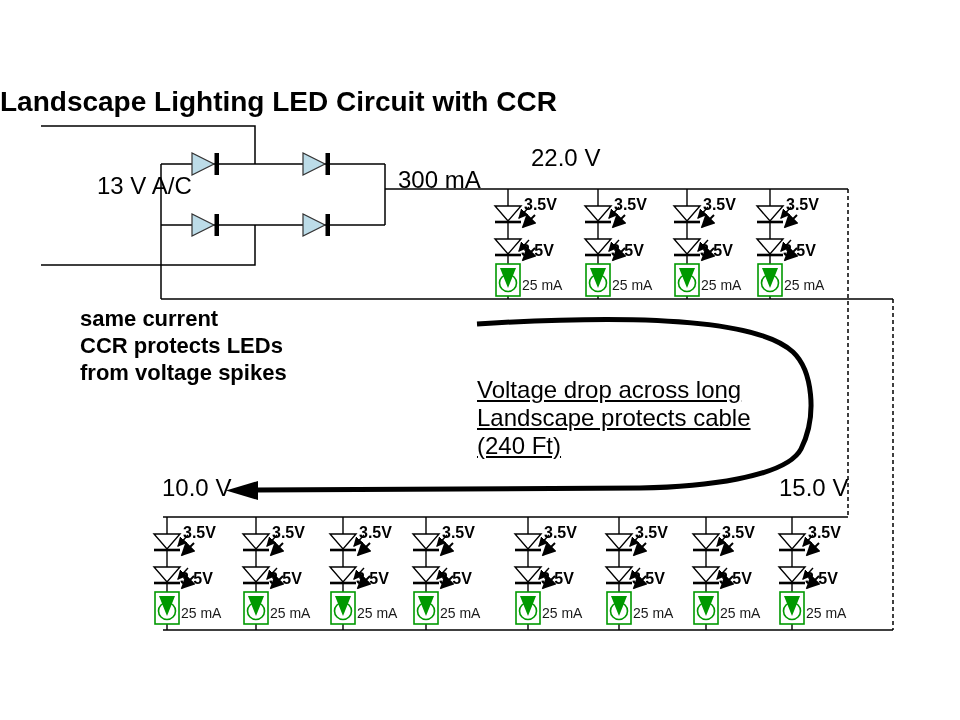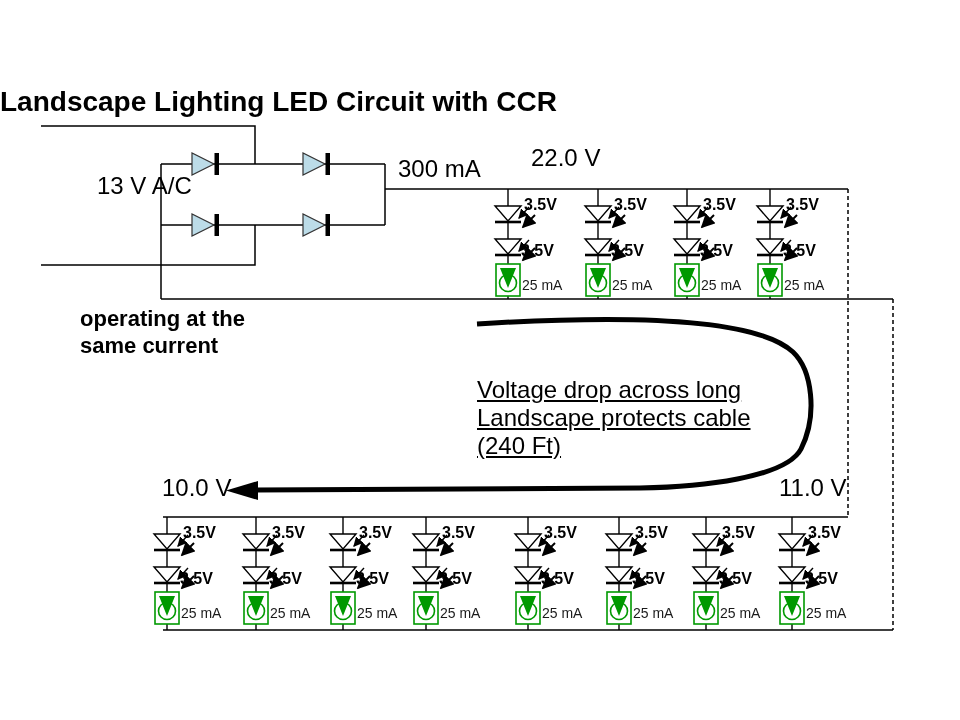--- a/index.html
+++ b/index.html
@@ -2,21 +2,21 @@
 <html><head>
 <meta charset="utf-8">
 <style>
   html,body{margin:0;padding:0;background:#fff;}
   #page{position:relative;width:960px;height:720px;background:#ffffff;overflow:hidden;
         font-family:"Liberation Sans",sans-serif;color:#000;}
   svg{position:absolute;left:0;top:0;}
   .lbl{position:absolute;white-space:nowrap;color:#000;}
   .title{left:0;top:46px;width:816px;text-align:left;font-size:28px;font-weight:bold;margin-top:40px;}
   .ac{left:50px;top:172px;font-size:24px;margin-left:47px;}
-  .cur{left:398px;top:155px;font-size:24px;}
+  .cur{left:398px;top:166px;font-size:24px;}
   .v12{left:531px;top:144px;font-size:24px;}
   .v10{left:162px;top:474px;font-size:24px;}
   .v11{left:779px;top:474px;font-size:24px;}
   .ccrnote{left:80px;top:305px;font-size:22px;font-weight:bold;line-height:27px;}
   .cablenote{left:477px;top:376px;font-size:24px;line-height:28px;text-decoration:underline;}
   text{font-family:"Liberation Sans",sans-serif;}
   .ledlbl{font-size:16px;font-weight:bold;fill:#000;}
   .ccrlbl{font-size:14px;fill:#1a1a1a;}
 </style>
 </head>
@@ -303,25 +303,26 @@
           <text x="806" y="618" class="ccrlbl">25 mA</text>
         </g>
       </g>
   </svg>
 
   <div class="lbl title">Landscape Lighting LED Circuit with CCR</div>
   <div class="lbl ac">13 V A/C</div>
   <div class="lbl cur">300 mA</div>
   <div class="lbl v12">22.0 V</div>
   <div class="lbl v10">10.0 V</div>
-  <div class="lbl v11">11.0 V</div>
+  <div class="lbl v11">15.0 V</div>
 
   <div class="lbl ccrnote">
-    <div>operating at the</div>
     <div>same current</div>
+    <div>CCR protects LEDs</div>
+    <div>from voltage spikes</div>
   </div>
 
   <div class="lbl cablenote">
     <div>Voltage drop across long</div>
     <div>Landscape protects cable</div>
     <div>(240 Ft)</div>
   </div>
 </div>
 
 </body></html>

